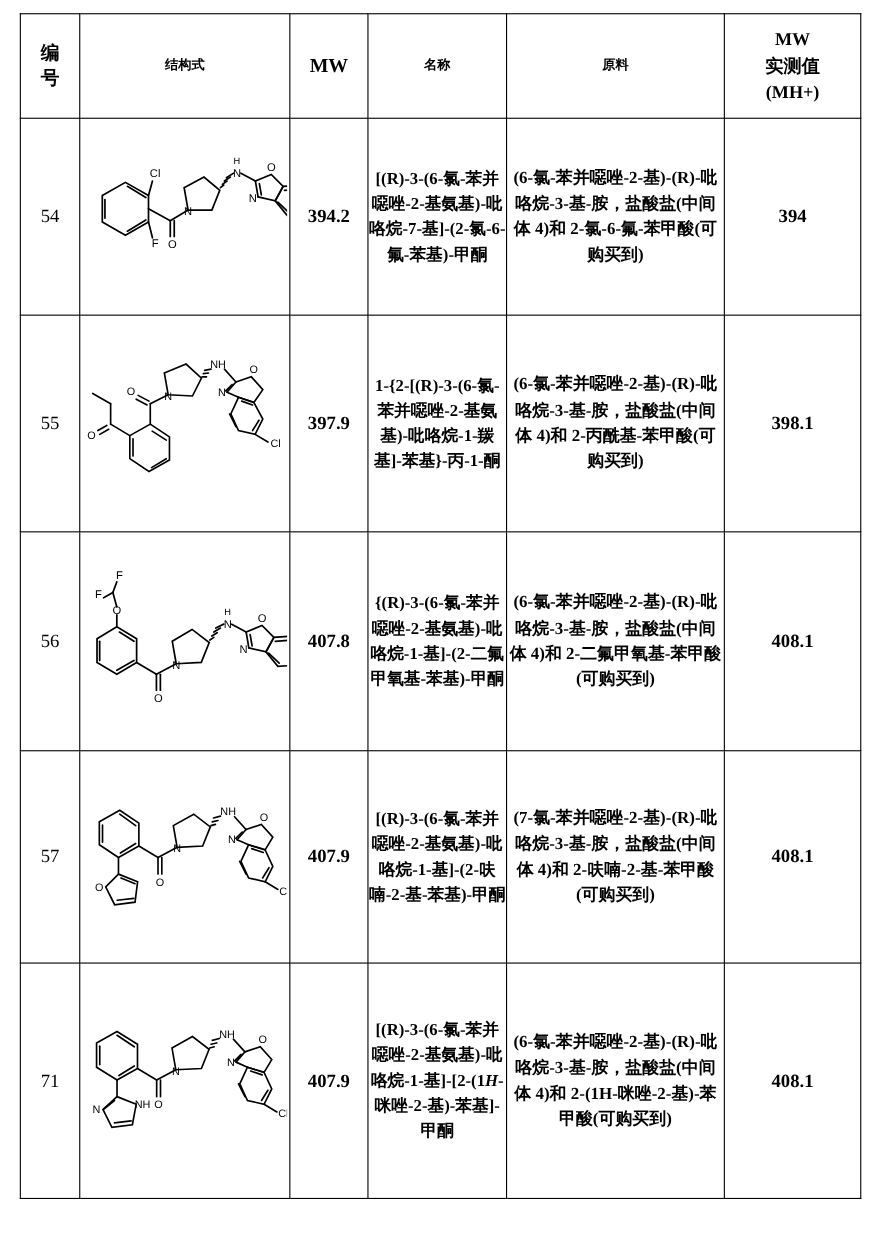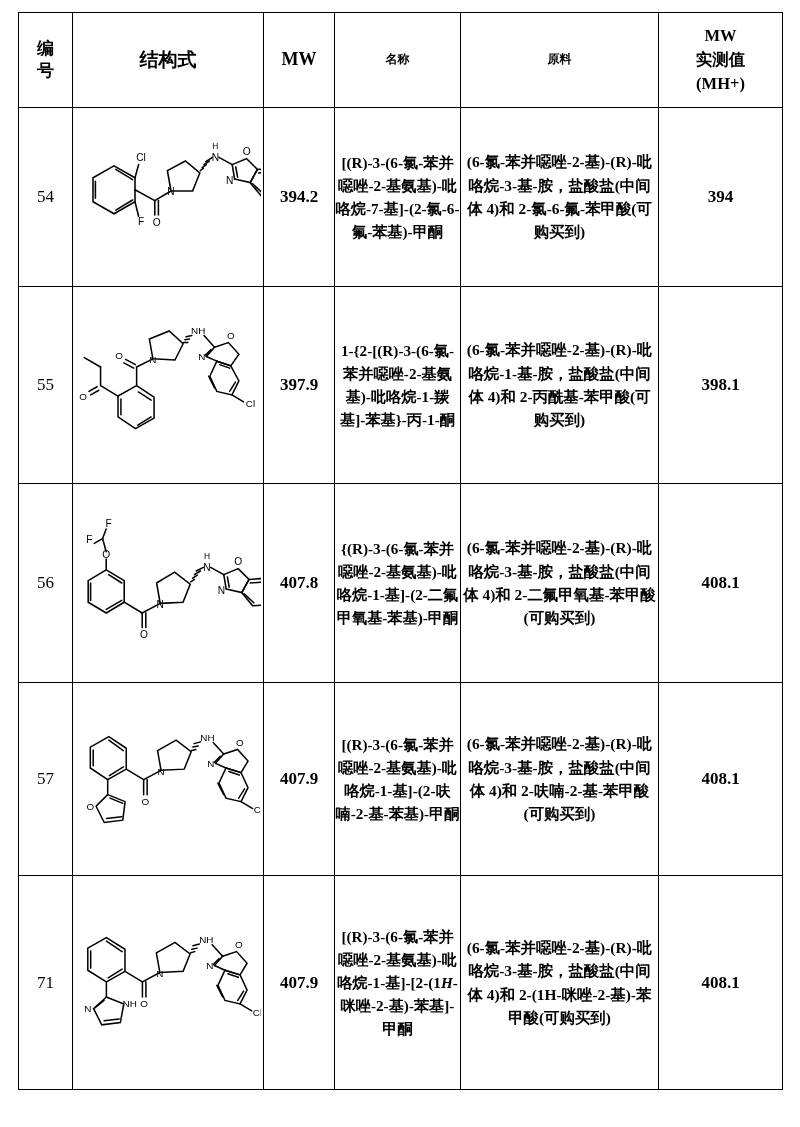--- a/index.html
+++ b/index.html
@@ -49,21 +49,21 @@
     line-height: 1.28;
     padding: 6px 2px;
     height: 94px;
   }
   th.hdr-no {
     font-size: 17px;
     line-height: 1.3;
     letter-spacing: 0;
   }
   th.hdr-no .ch { display: block; }
-  th.hdr-struct { font-size: 19px; }
+  th.hdr-struct { font-size: 12px; }
   th.hdr-mw { font-size: 18px; }
   th.hdr-name { font-size: 12px; }
   th.hdr-mat { font-size: 12px; }
   th.hdr-mh { font-size: 16.5px; line-height: 1.45; }
   th.hdr-mh .l { display: block; }
 
   td.cell-no {
     font-weight: normal;
     font-size: 17px;
   }
@@ -250,21 +250,21 @@
                 <text x="212" y="28">NH</text>
                 <text x="268" y="36">O</text>
                 <text x="218" y="72">N</text>
                 <text x="302" y="152">Cl</text>
               </g>
             </svg>
           </div>
         </td>
         <td class="cell-mw">397.9</td>
         <td class="cell-name">1-{2-[(R)-3-(6-氯-苯并噁唑-2-基氨基)-吡咯烷-1-羰基]-苯基}-丙-1-酮</td>
-        <td class="cell-mat">(6-氯-苯并噁唑-2-基)-(R)-吡咯烷-1-基-胺，盐酸盐(中间体 4)和 2-丙酰基-苯甲酸(可购买到)</td>
+        <td class="cell-mat">(6-氯-苯并噁唑-2-基)-(R)-吡咯烷-3-基-胺，盐酸盐(中间体 4)和 2-丙酰基-苯甲酸(可购买到)</td>
         <td class="cell-mh">398.1</td>
       </tr>
 
       <tr class="r56">
         <td class="cell-no">56</td>
         <td class="cell-struct">
           <div class="struct-wrap">
             <svg width="186" height="132" viewBox="0 0 310 220">
               <g fill="none" stroke="#000" stroke-width="2.6" stroke-linecap="round">
 
@@ -374,21 +374,21 @@
                 <text x="228" y="54">NH</text>
                 <text x="284" y="62">O</text>
                 <text x="234" y="98">N</text>
                 <text x="316" y="178">Cl</text>
               </g>
             </svg>
           </div>
         </td>
         <td class="cell-mw">407.9</td>
         <td class="cell-name">[(R)-3-(6-氯-苯并噁唑-2-基氨基)-吡咯烷-1-基]-(2-呋喃-2-基-苯基)-甲酮</td>
-        <td class="cell-mat">(6-氯-苯并噁唑-2-基)-(R)-吡咯烷-3-基-胺，盐酸盐(中间体 4)和 2-呋喃-2-基-苯甲酸(可购买到)</td>
+        <td class="cell-mat">(7-氯-苯并噁唑-2-基)-(R)-吡咯烷-3-基-胺，盐酸盐(中间体 4)和 2-呋喃-2-基-苯甲酸(可购买到)</td>
         <td class="cell-mh">408.1</td>
       </tr>
 
       <tr class="r58">
         <td class="cell-no">71</td>
         <td class="cell-struct">
           <div class="struct-wrap">
             <svg width="186" height="140" viewBox="0 0 320 240">
               <g fill="none" stroke="#000" stroke-width="2.6" stroke-linecap="round">
 

